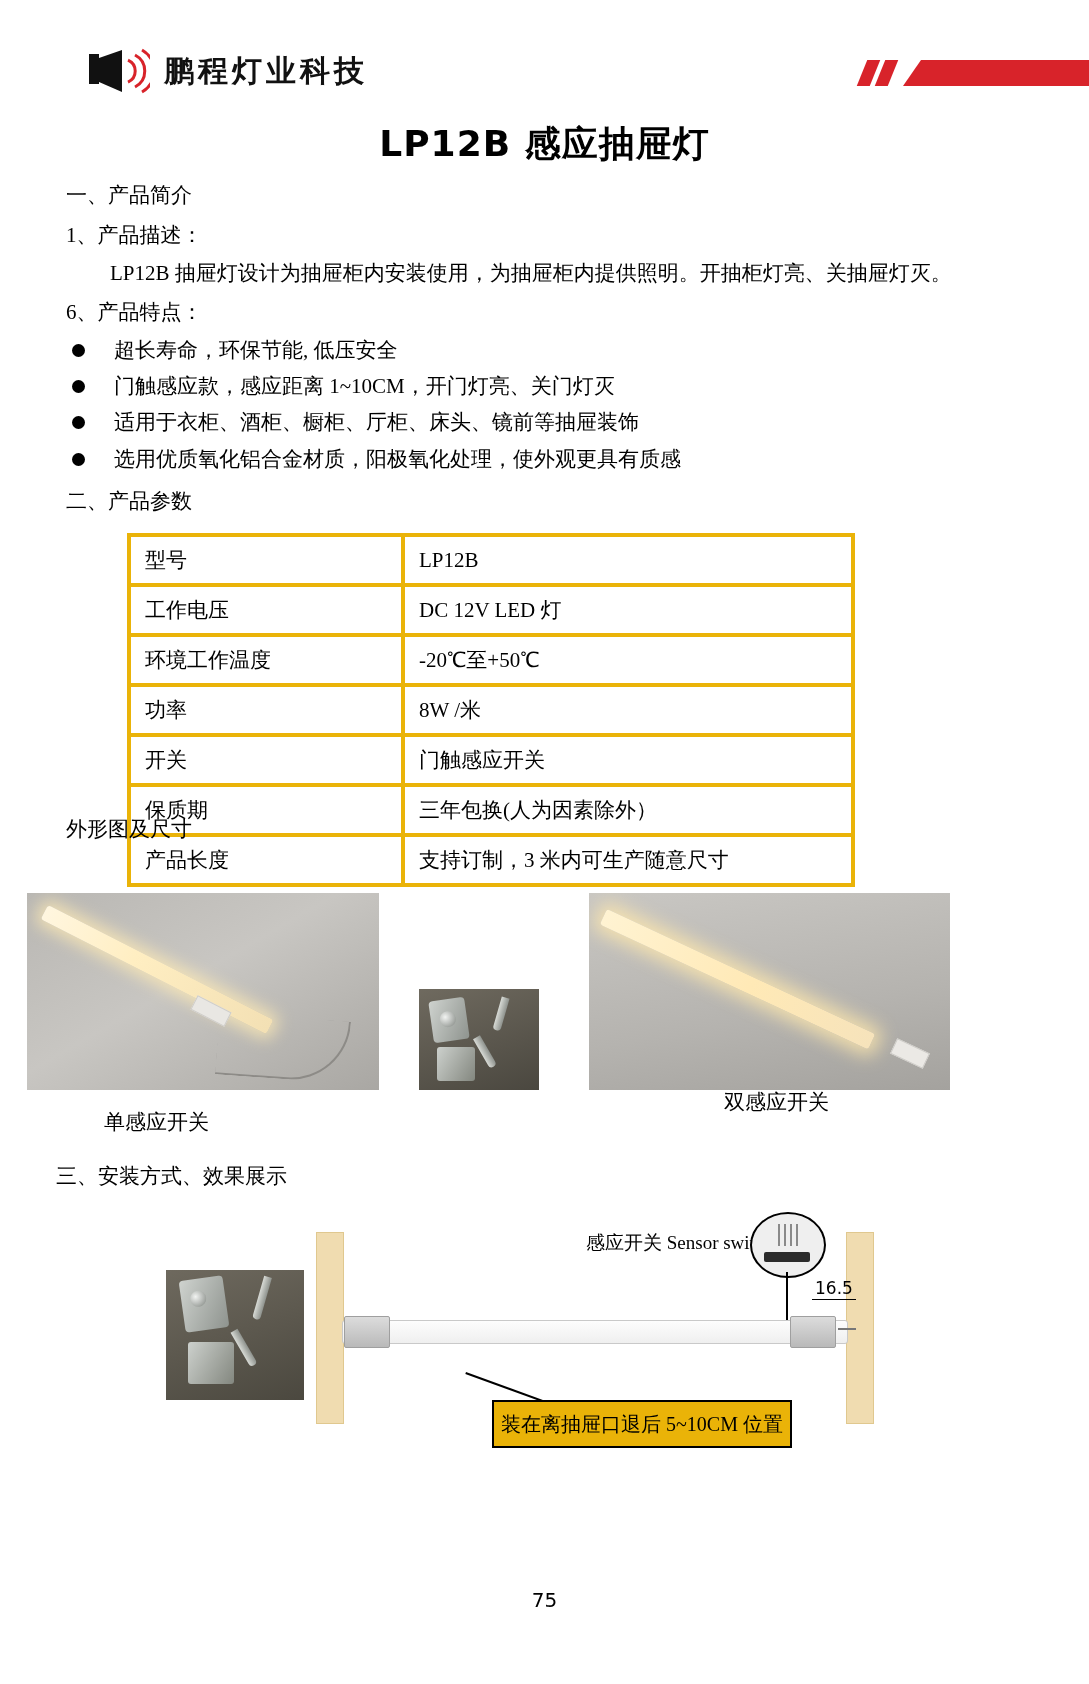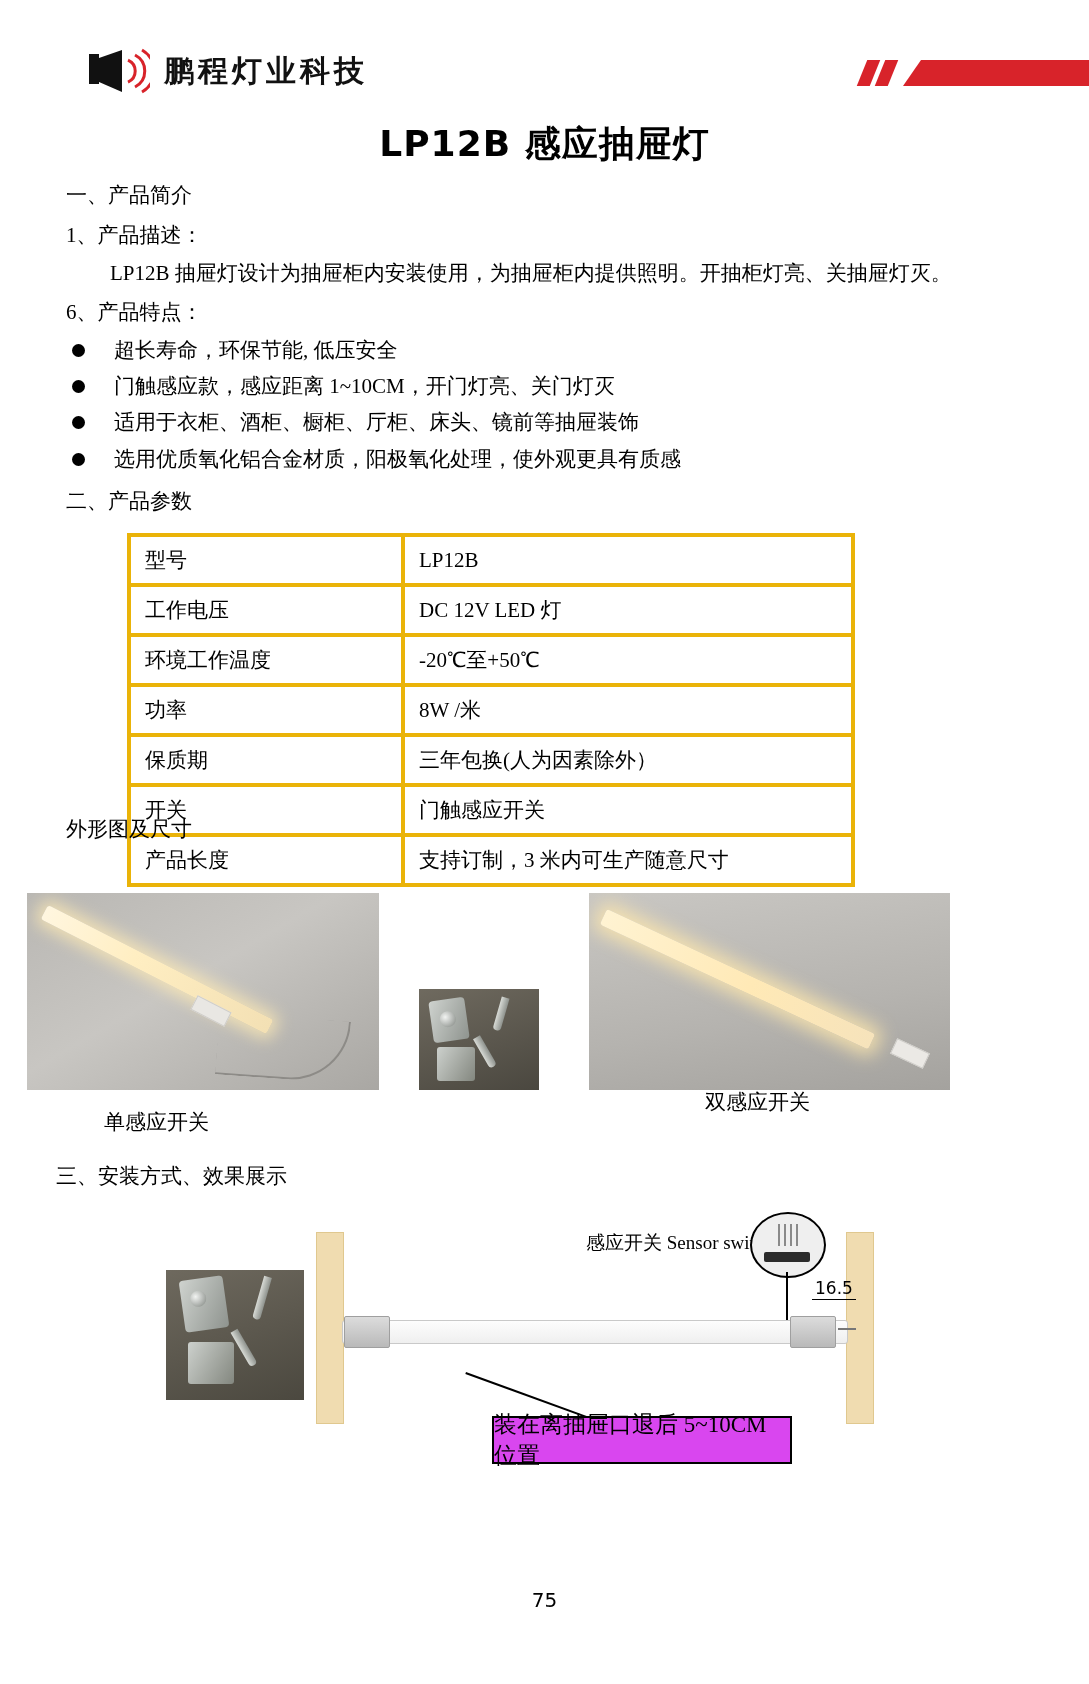--- a/index.html
+++ b/index.html
@@ -306,21 +306,21 @@
     border: 1px solid #cdcbc7;
   }
 
   .cap-single {
     position: absolute;
     top: 1108px; left: 104px;
     font-size: 21px;
   }
   .cap-double {
     position: absolute;
-    top: 1088px; left: 705px;
+    top: 1088px; left: 724px;
     font-size: 21px;
   }
 
   .sec3 {
     position: absolute;
     top: 1162px; left: 56px;
     font-size: 21px;
   }
 
   
@@ -416,28 +416,28 @@
     position: absolute;
     left: 812px; top: 66px;
     font-family: "DejaVu Sans", sans-serif;
     font-size: 17px;
     border-bottom: 1px solid #000;
     padding: 0 3px 1px 3px;
   }
 
   .note-box {
     position: absolute;
-    left: 492px; top: 204px;
+    left: 492px; top: 188px;
     width: 296px; height: 44px;
     border: 2px solid #000;
     display: flex;
     align-items: center;
     justify-content: center;
-    font-size: 23px;
-    background: #d946ef;
+    font-size: 20px;
+    background: #eab308;
   }
   .note-line {
     position: absolute;
     left: 466px; top: 160px;
     width: 130px; height: 46px;
   }
   .note-line:before {
     content: '';
     position: absolute;
     left: 0; top: 0;
@@ -507,26 +507,26 @@
     </tr>
     <tr>
       <td class="k">环境工作温度</td>
       <td>-20℃至+50℃</td>
     </tr>
     <tr>
       <td class="k">功率</td>
       <td>8W /米</td>
     </tr>
     <tr>
+      <td class="k">开关</td>
+      <td>门触感应开关</td>
+    </tr>
+    <tr>
       <td class="k">保质期</td>
       <td>三年包换(人为因素除外）</td>
-    </tr>
-    <tr>
-      <td class="k">开关</td>
-      <td>门触感应开关</td>
     </tr>
     <tr>
       <td class="k">产品长度</td>
       <td>支持订制，3 米内可生产随意尺寸</td>
     </tr>
   </tbody>
 </table>
 
 <div class="outline-label">外形图及尺寸</div>
 

